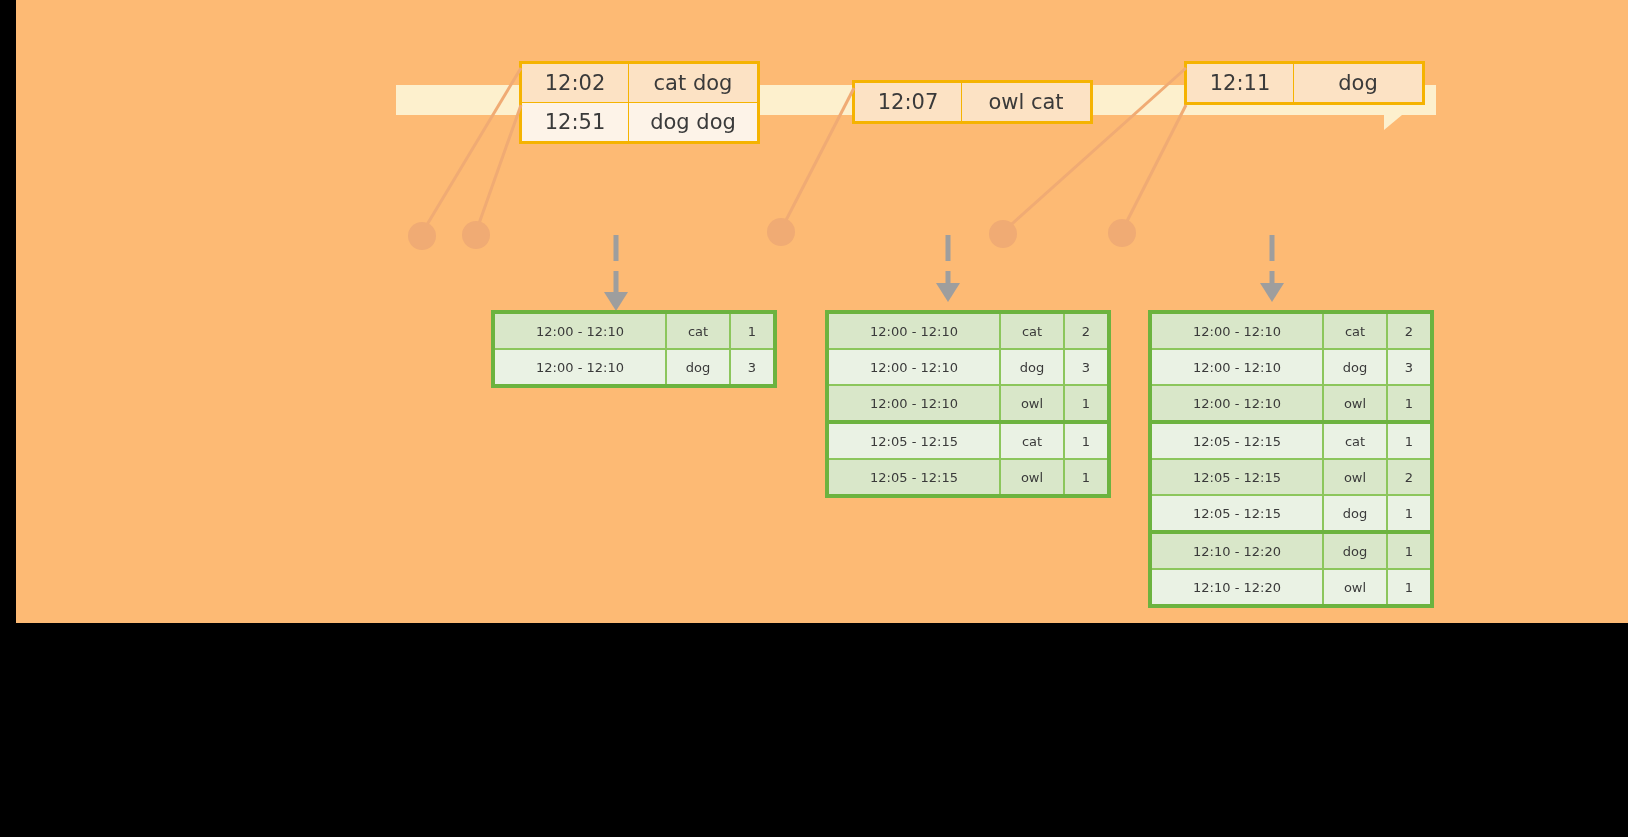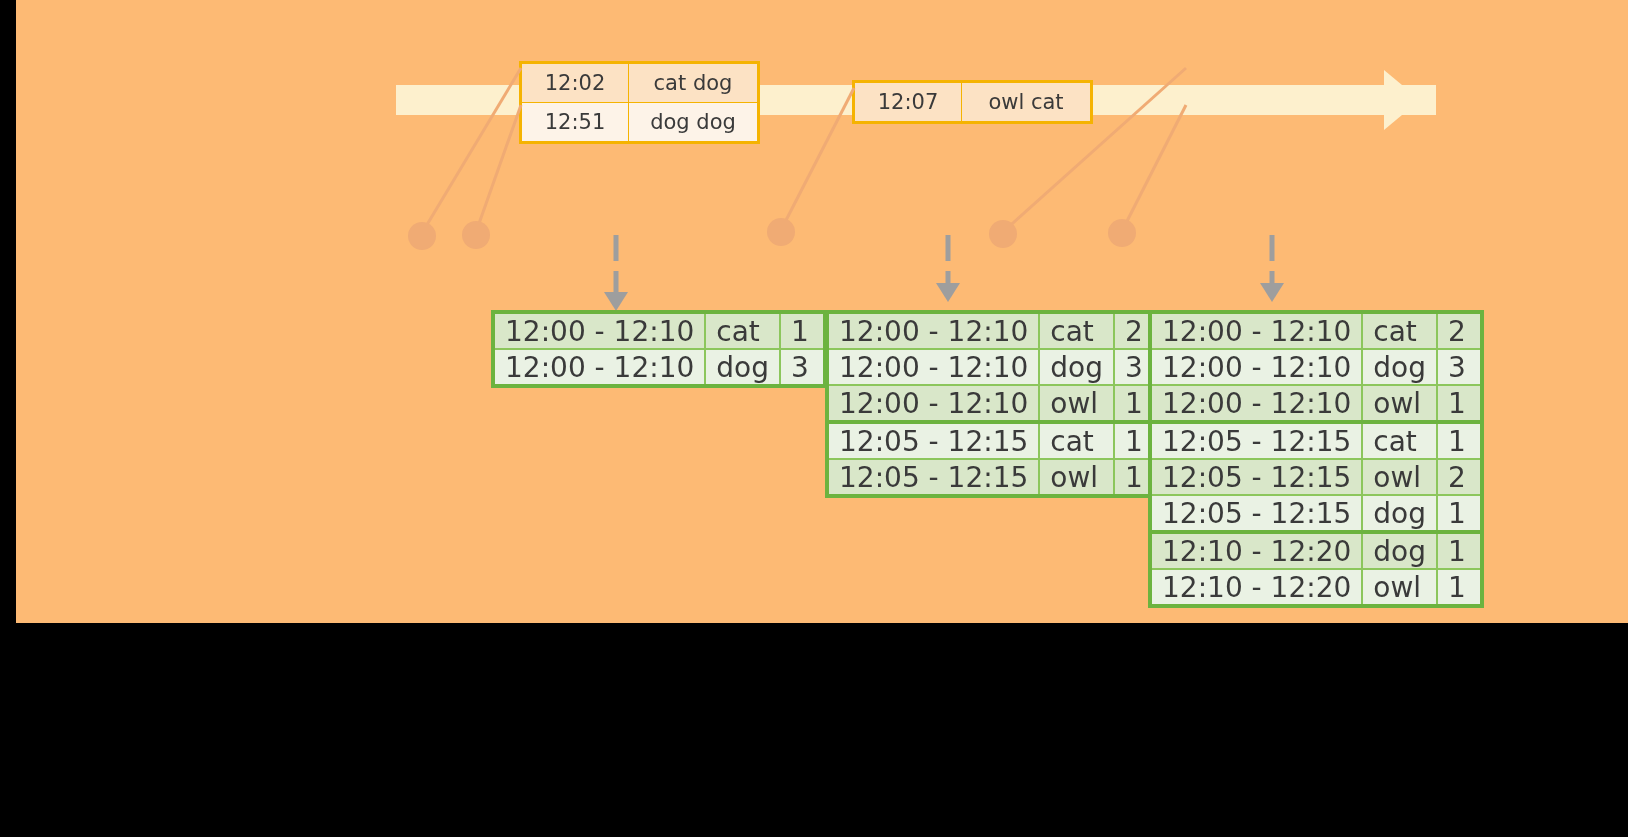--- a/index.html
+++ b/index.html
@@ -62,23 +62,23 @@
 
   
   .result-table {
     position: absolute;
     border: 4px solid #6cb33f;
     border-collapse: collapse;
     background: #e9f1e2;
   }
   .result-table td {
     border: 2px solid #8cc65c;
-    font-size: 28px;
+    font-size: 13px;
     color: #3a3a3a;
-    text-align: left;
+    text-align: center;
     height: 34px;
     padding: 0 10px;
     white-space: nowrap;
     font-family: "DejaVu Sans", "Liberation Sans", sans-serif;
   }
   .result-table tr.shade-a td { background: #d9e7c9; }
   .result-table tr.shade-b td { background: #eaf2e4; }
   .result-table td.c-window { min-width: 150px; }
   .result-table td.c-word   { min-width: 42px; }
   .result-table td.c-count  { min-width: 22px; }
@@ -109,20 +109,24 @@
     <tbody>
         <tr class="row-a">
       <td class="c-time">12:07</td>
       <td class="c-words">owl cat</td>
     </tr>
   </tbody>
     </table>
 
   <table class="event-table" style="left:1168px; top:61px;">
     <tbody>
+        <tr class="row-a">
+      <td class="c-time">12:11</td>
+      <td class="c-words">dog</td>
+    </tr>
   </tbody>
     </table>
 
   <svg class="connectors" viewBox="0 0 1628 837" xmlns="http://www.w3.org/2000/svg">
 
     <line x1="505" y1="68" x2="406" y2="233" stroke="#f0ab74" stroke-width="3"></line>
     <line x1="505" y1="105" x2="460" y2="232" stroke="#f0ab74" stroke-width="3"></line>
     <line x1="838" y1="88" x2="765" y2="230" stroke="#f0ab74" stroke-width="3"></line>
     <line x1="1170" y1="68" x2="987" y2="232" stroke="#f0ab74" stroke-width="3"></line>
     <line x1="1170" y1="105" x2="1106" y2="231" stroke="#f0ab74" stroke-width="3"></line>

